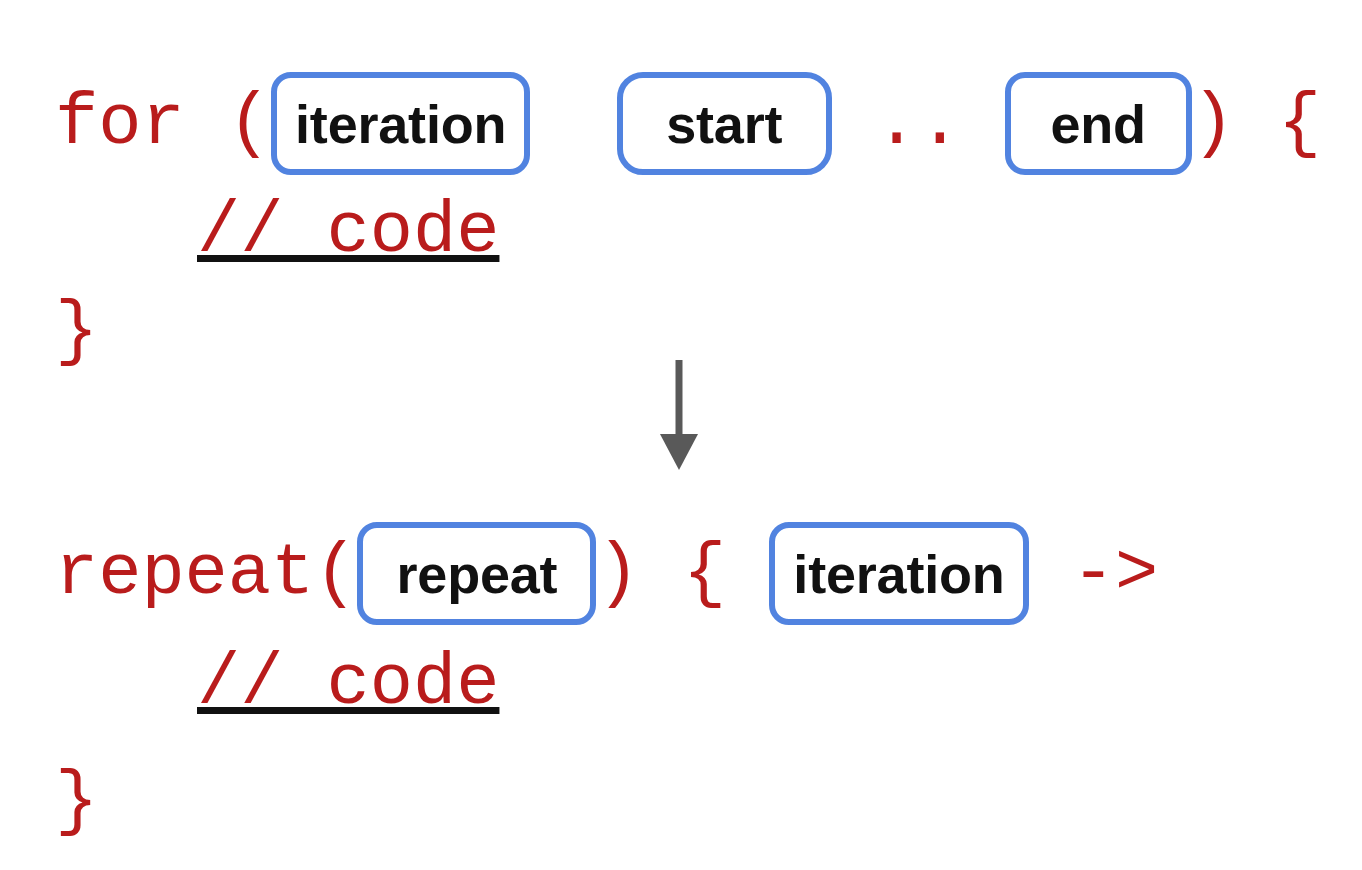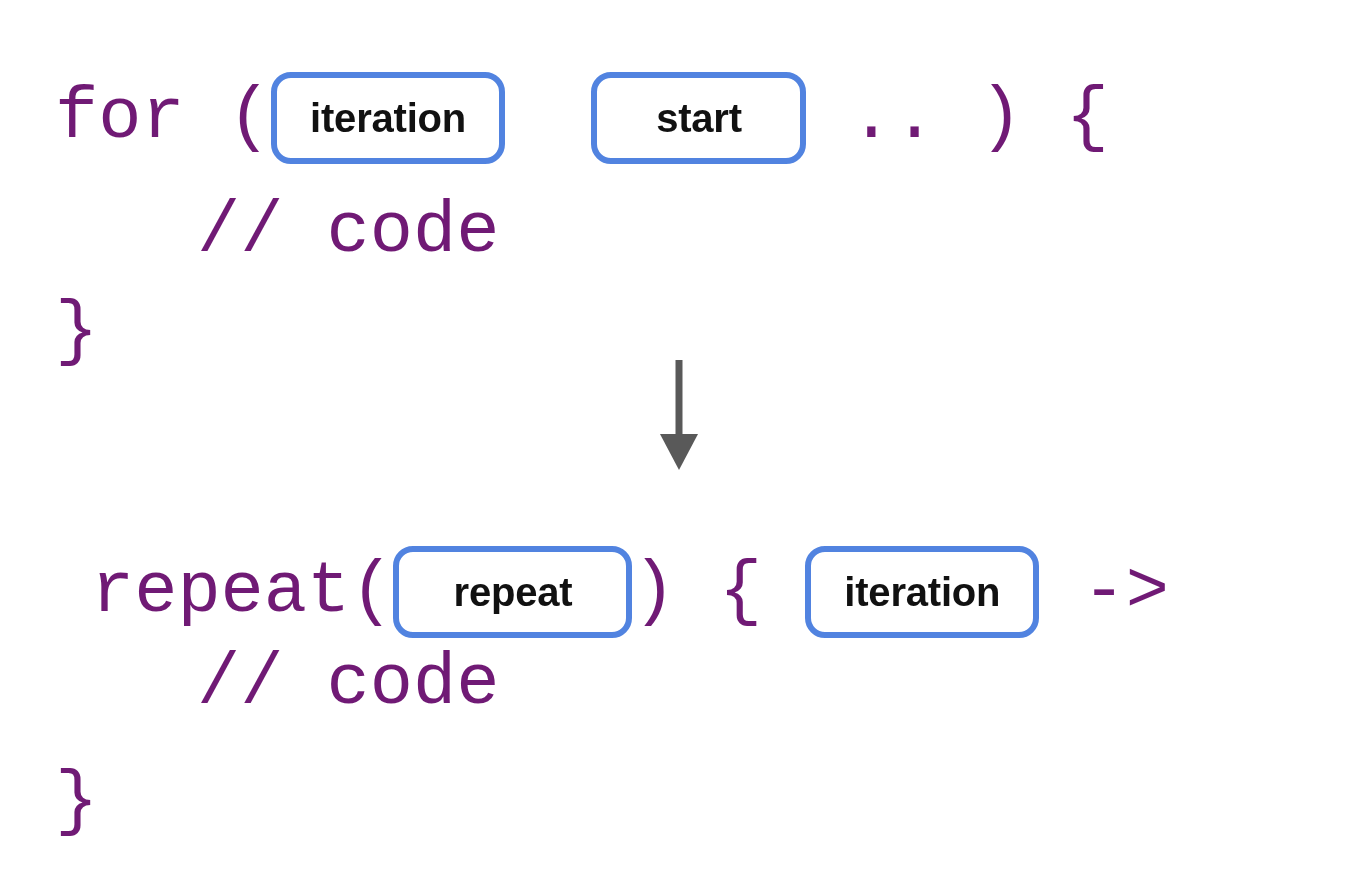--- a/index.html
+++ b/index.html
@@ -30,51 +30,52 @@
     font-family: "Liberation Mono", "DejaVu Sans Mono", monospace;
     font-size: 72px;
     font-weight: 400;
     line-height: 1;
     color: #111111;
     letter-spacing: 0px;
   }
 
   .code-line.indented {
     left: 197px;
+    text-decoration: underline;
   }
 
   
   .tok {
     font-family: "Liberation Mono", "DejaVu Sans Mono", monospace;
     font-size: 72px;
-    color: #701a75;
+    color: #b91c1c;
     white-space: pre;
   }
 
   
   .chip {
     display: inline-flex;
     align-items: center;
     justify-content: center;
     box-sizing: border-box;
-    height: 92px;
+    height: 103px;
     border: 6px solid #5183e0;
     border-radius: 20px;
     background: #ffffff;
     font-family: "Liberation Sans", "DejaVu Sans", sans-serif;
-    font-size: 40px;
+    font-size: 54px;
     font-weight: 700;
     color: #111111;
     letter-spacing: -0.2px;
-    padding: 0 33px;
+    padding: 0 18px;
     line-height: 1;
   }
 
   .chip.wide      { min-width: 202px; }
-  .chip.start     { min-width: 215px; }
+  .chip.start     { min-width: 215px; border-radius: 26px; }
   .chip.end       { min-width: 187px; }
   .chip.times     { min-width: 239px; }
   .chip.iteration2{ min-width: 228px; }
 
   
   .arrow {
     position: absolute;
     left: 648px;
     top: 358px;
     width: 64px;
@@ -89,41 +90,42 @@
   <div class="code-line" style="top: 72px;">
     <span class="tok">for</span>
     <span class="tok"> (</span>
     <span class="chip wide">iteration</span>
     <span class="tok"> </span>
     <span class="tok"> </span>
     <span class="chip start">start</span>
     <span class="tok"> </span>
     <span class="tok">..</span>
     <span class="tok"> </span>
+    <span class="chip end">end</span>
     <span class="tok">)</span>
     <span class="tok"> </span>
     <span class="tok">{</span>
   </div>
 
   <div class="code-line indented" style="top: 196px;">
     <span class="tok">// code</span>
   </div>
 
   <div class="code-line" style="top: 296px;">
     <span class="tok">}</span>
   </div>
 
   <div class="arrow">
     <svg width="64" height="116" viewBox="0 0 64 116" xmlns="http://www.w3.org/2000/svg">
       <line x1="31" y1="2" x2="31" y2="80" stroke="#595959" stroke-width="7"></line>
       <polygon points="31,112 12,76 50,76" fill="#595959"></polygon>
     </svg>
   </div>
 
-  <div class="code-line" style="top: 546px; margin-left: 36px;">
+  <div class="code-line" style="top: 522px;">
     <span class="tok">repeat(</span>
     <span class="chip times">repeat</span>
     <span class="tok">)</span>
     <span class="tok"> </span>
     <span class="tok">{</span>
     <span class="tok"> </span>
     <span class="chip iteration2">iteration</span>
     <span class="tok"> </span>
     <span class="tok">-&gt;</span>
   </div>

